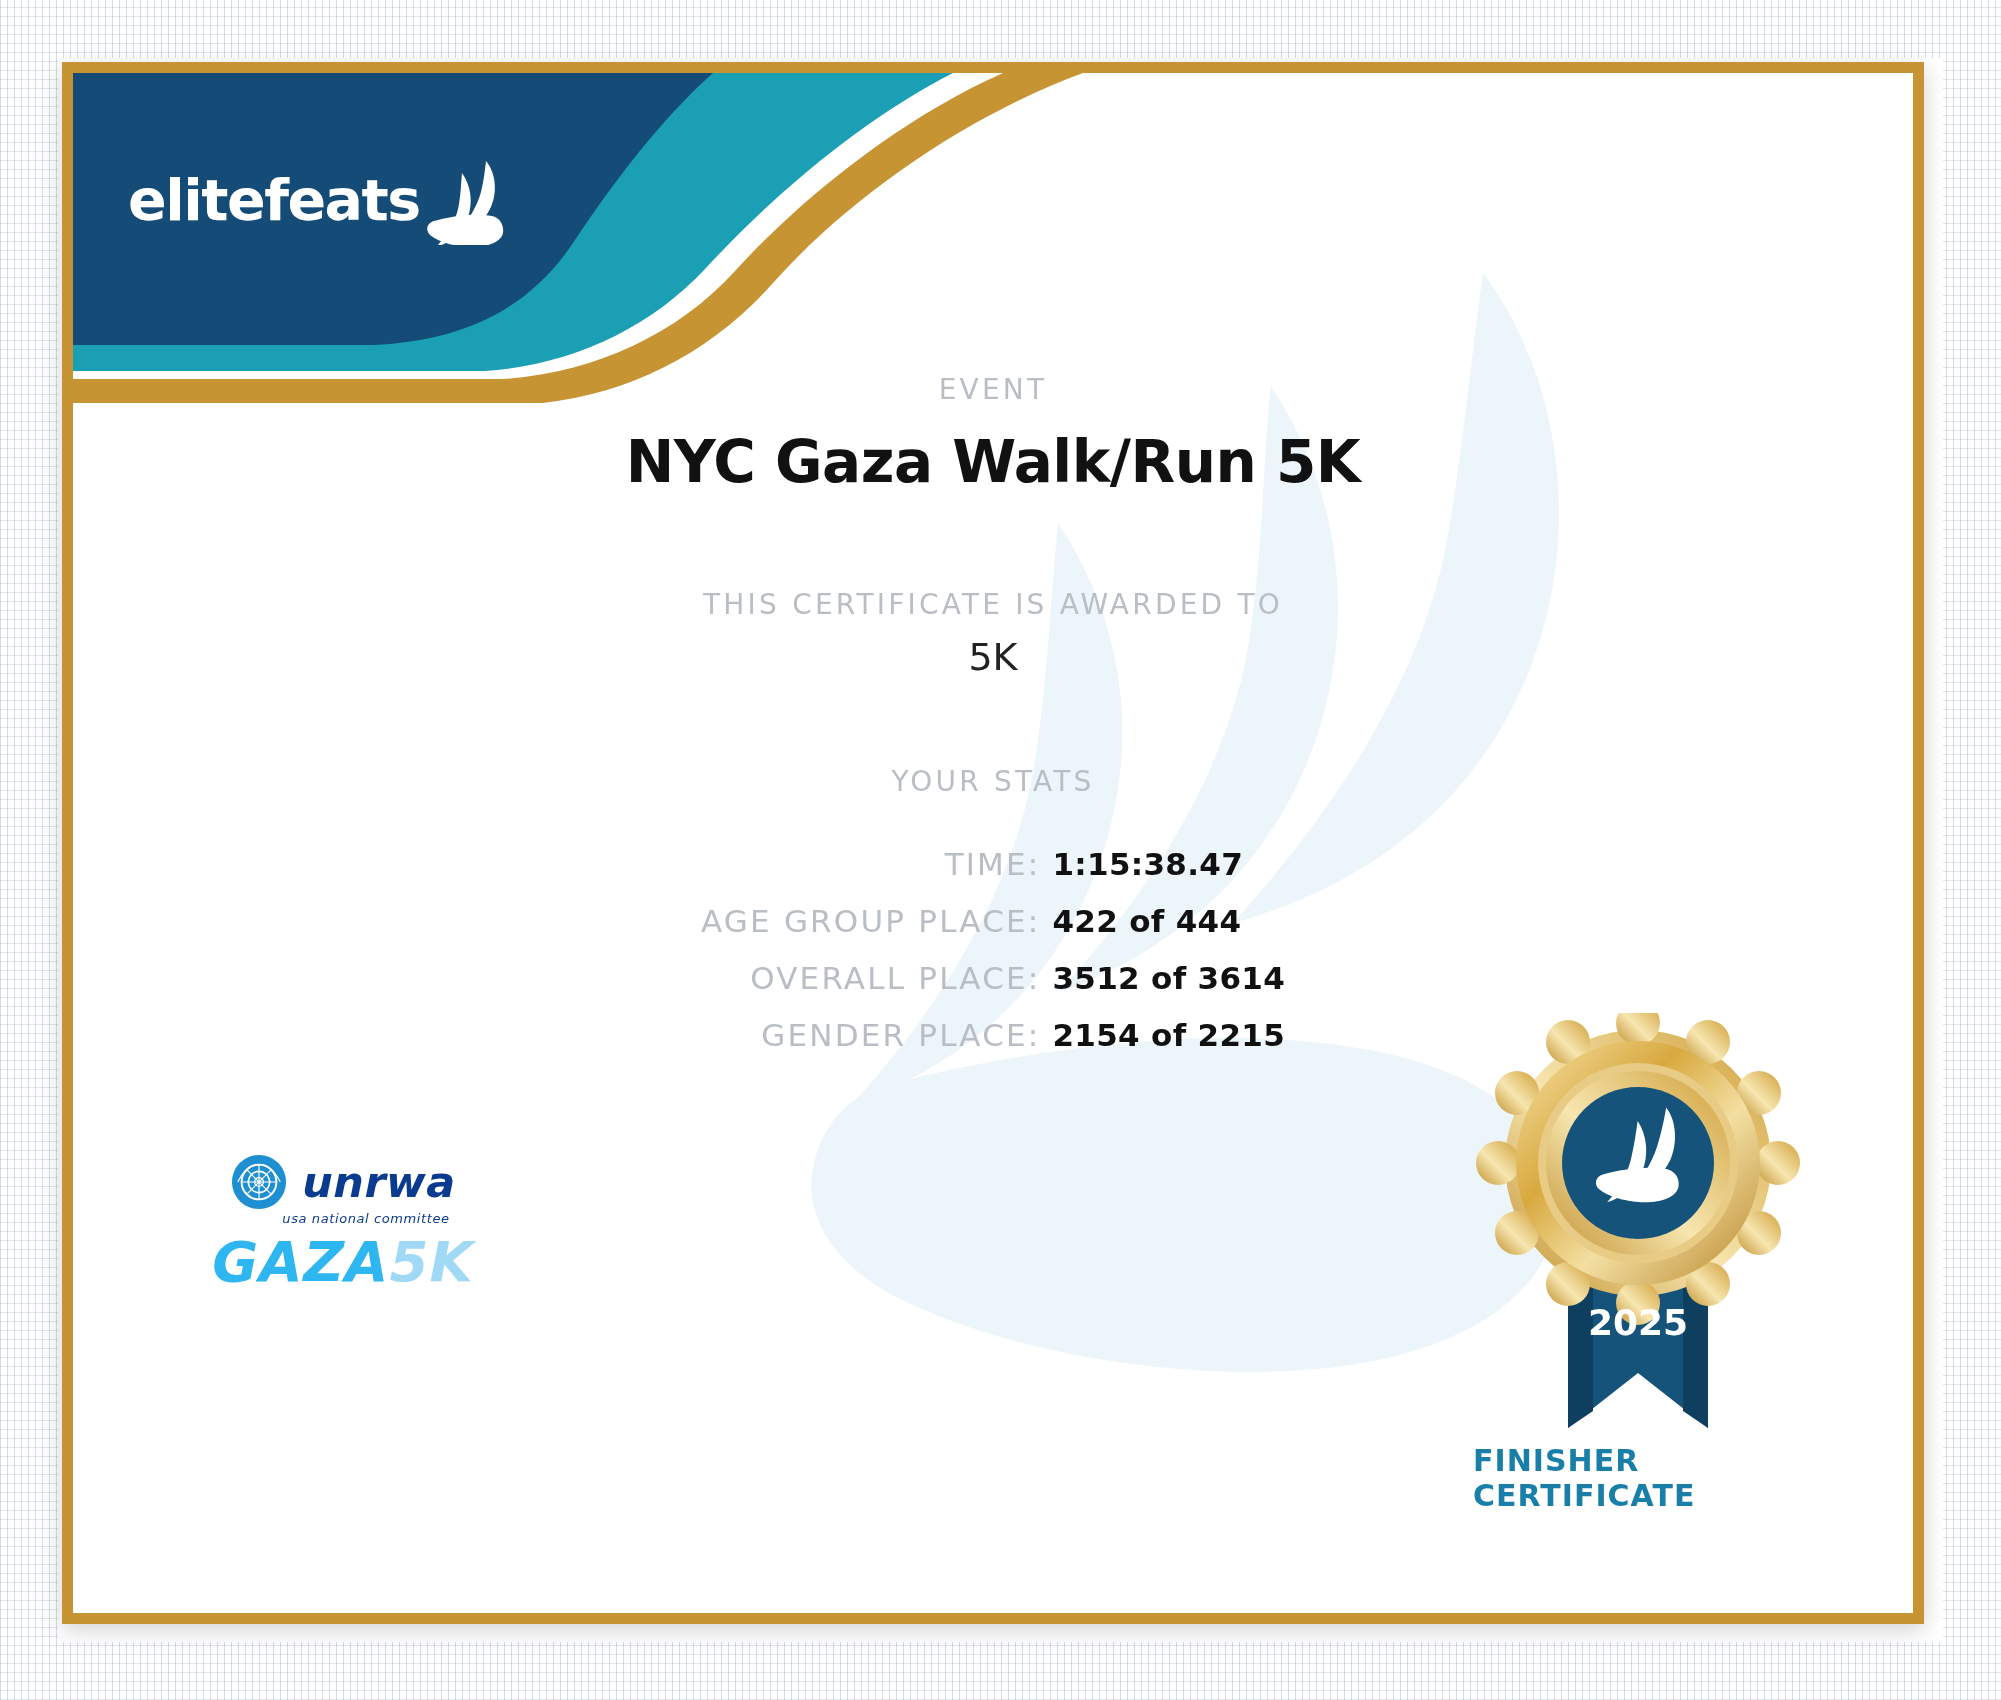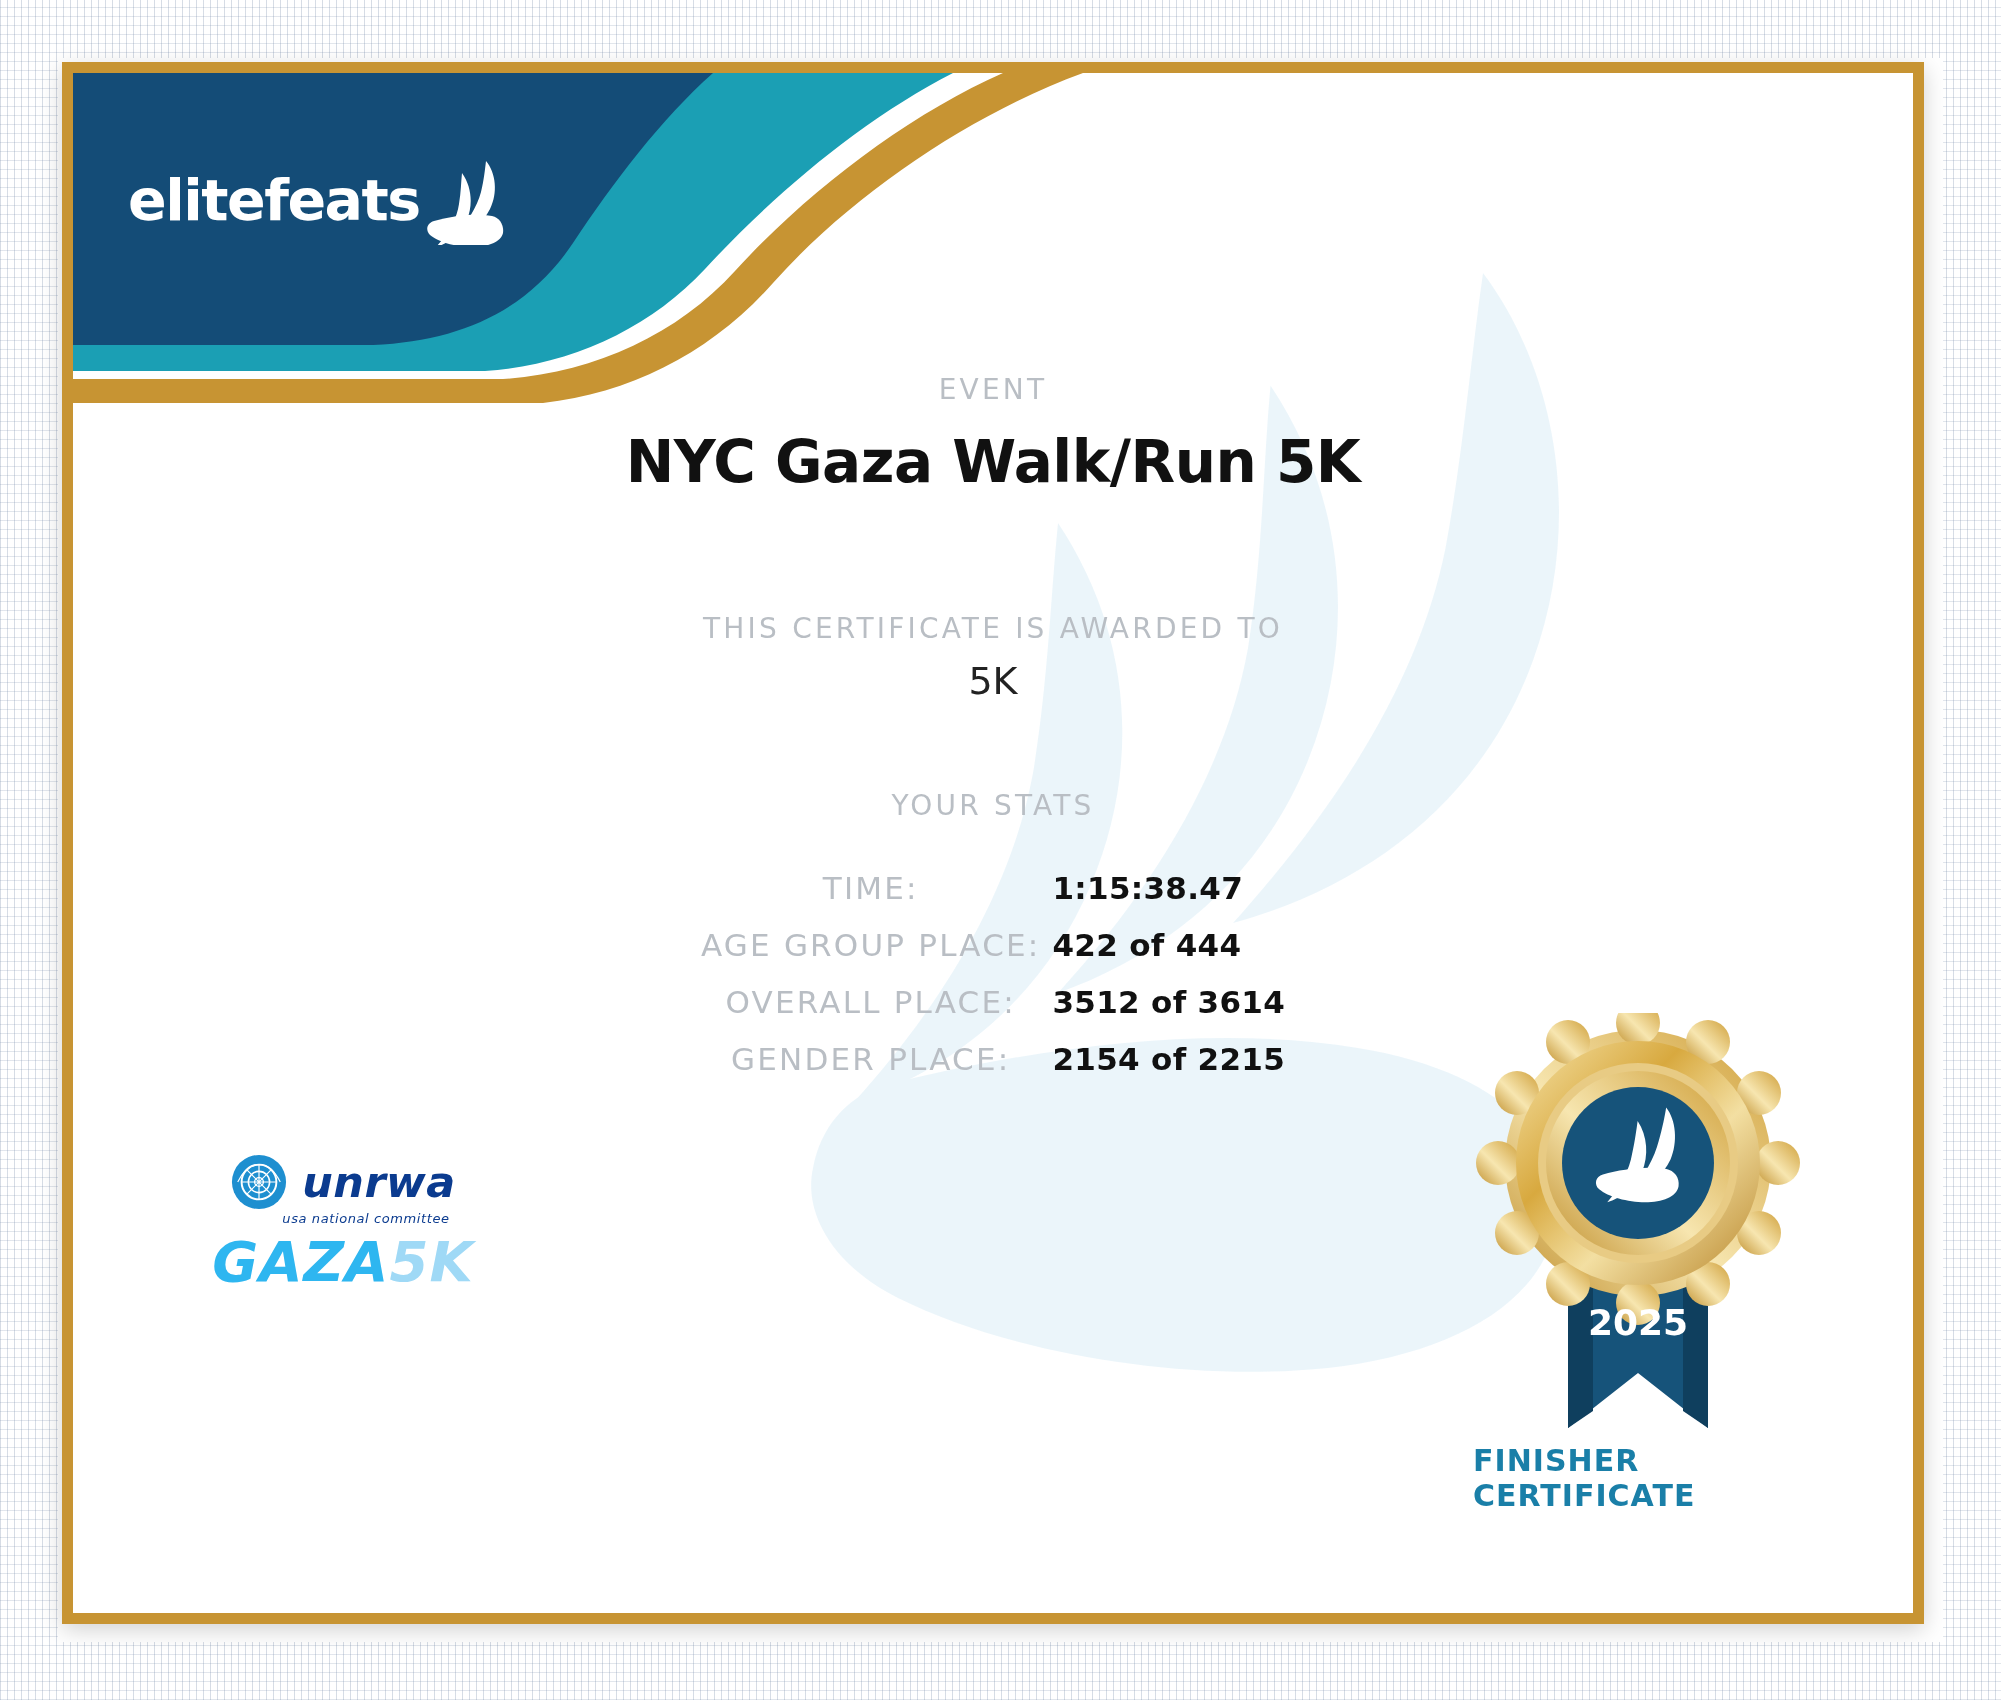--- a/index.html
+++ b/index.html
@@ -111,21 +111,21 @@
     font-family: "DejaVu Sans", sans-serif;
   }
   .event-label { margin-top: 0; }
   .event-name {
     margin-top: 22px;
     color: #111111;
     font-size: 58px;
     font-weight: 700;
     letter-spacing: -0.5px;
   }
-  .awarded-label { margin-top: 116px; }
+  .awarded-label { margin-top: 92px; }
   .recipient {
     margin-top: 26px;
     color: #111111;
     font-size: 62px;
     font-weight: 700;
     letter-spacing: -0.5px;
   }
   .division {
     margin-top: 14px;
     color: #222222;
@@ -138,20 +138,21 @@
   .stats {
     margin: 38px auto 0 auto;
     border-collapse: collapse;
   }
   .stats td {
     padding: 6px 0;
     font-size: 31px;
     line-height: 1.45;
   }
   .stats .k {
+    text-align: right;
     color: #b9bec4;
     letter-spacing: 2.2px;
     padding-right: 12px;
     font-weight: 400;
   }
   .stats .v {
     text-align: left;
     color: #111111;
     font-weight: 700;
     letter-spacing: 0.3px;

